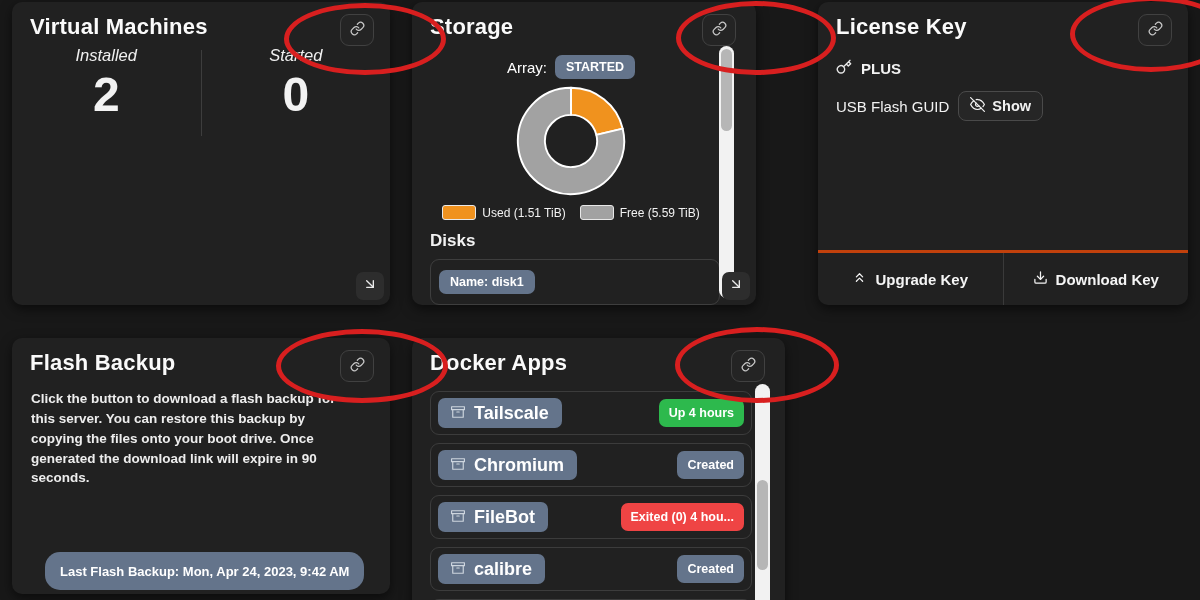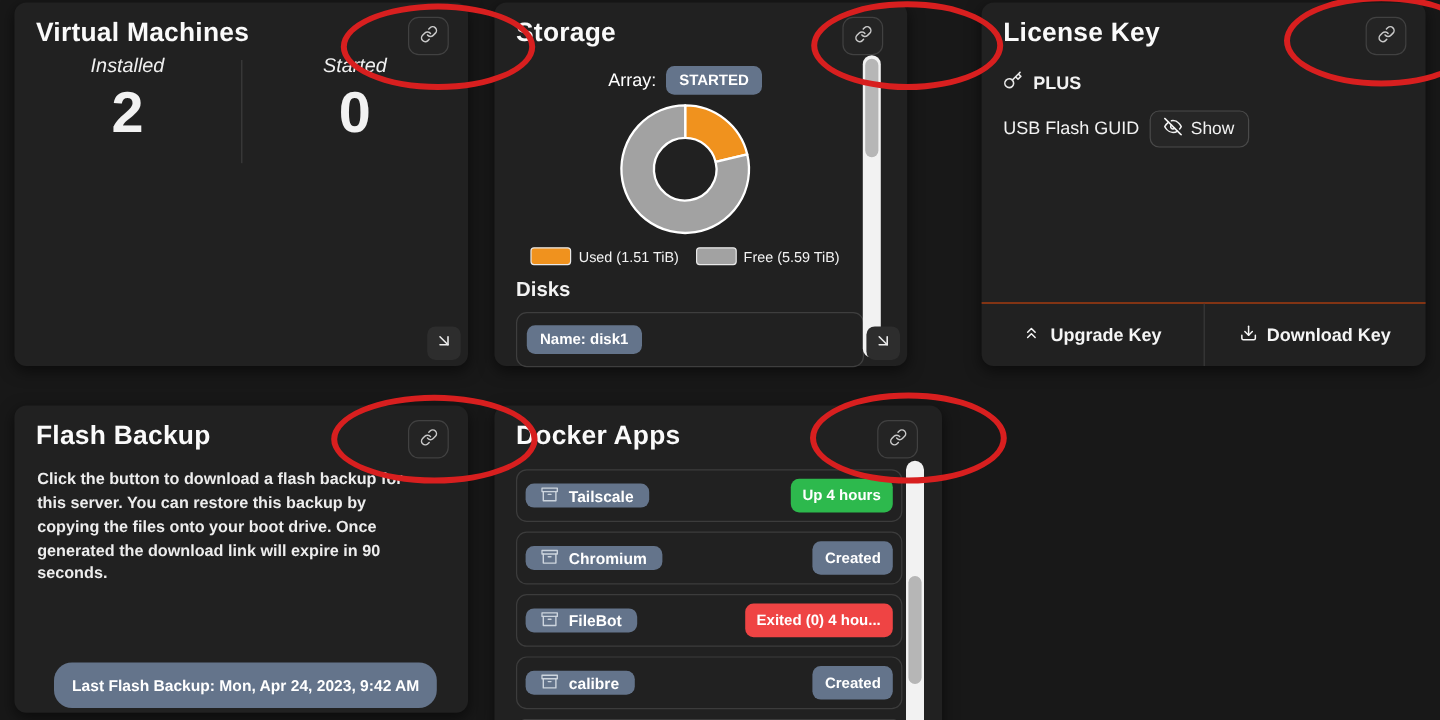--- a/index.html
+++ b/index.html
@@ -71,26 +71,26 @@
   }
 
   
   .lic-row{display:flex;align-items:center;gap:9px;padding:0 18px;}
   .lic-plus{margin-top:13px;font-size:15px;font-weight:600;}
   .lic-guid{margin-top:13px;font-size:15px;}
   .lic-plus svg{width:16px;height:16px;color:#e8e8e8;}
   .show-btn{
     display:flex;align-items:center;gap:7px;background:#262626;
     border:1px solid #4a4a4a;border-radius:8px;color:#f2f2f2;
-    font-size:14.5px;font-weight:400;padding:5px 11px;cursor:pointer;
+    font-size:14.5px;font-weight:700;padding:5px 11px;cursor:pointer;
   }
   .show-btn svg{width:15px;height:15px;}
   .lic-footer{
     position:absolute;left:0;right:0;bottom:0;height:52px;
-    border-top:1px solid #c2410c;display:flex;
+    border-top:3px solid #c2410c;display:flex;
   }
   .lic-footer-btn{
     flex:1;display:flex;align-items:center;justify-content:center;gap:8px;
     background:transparent;border:none;color:#f5f5f5;font-size:15px;font-weight:600;
     font-family:inherit;cursor:pointer;
   }
   .lic-footer-btn + .lic-footer-btn{border-left:1px solid #3a3a3a;}
   .lic-footer-btn svg{width:15px;height:15px;}
 
   
@@ -105,23 +105,23 @@
   }
 
   
   .docker-list{margin:9px 33px 0 18px;}
   .docker-row{
     height:42px;border:1px solid #3c3c3c;border-radius:9px;margin-bottom:8px;
     display:flex;align-items:center;justify-content:space-between;padding:0 7px;
   }
   .docker-row.partial{height:8px;border-bottom:none;border-radius:9px 9px 0 0;margin-bottom:0;}
   .app-pill{
-    background:#64748b;border:none;color:#fff;border-radius:7px;height:20px;
+    background:#64748b;border:none;color:#fff;border-radius:7px;height:30px;
     display:flex;align-items:center;gap:9px;padding:0 13px;
-    font-size:13px;font-weight:700;font-family:inherit;cursor:pointer;
+    font-size:18px;font-weight:700;font-family:inherit;cursor:pointer;
   }
   .app-pill svg{width:14px;height:14px;color:#cdd5de;}
   .status-badge{
     border-radius:7px;height:28px;display:flex;align-items:center;
     padding:0 10px;font-size:12.5px;font-weight:700;color:#fff;
   }
   .status-green{background:#2db94d;}
   .status-slate{background:#64748b;}
   .status-red{background:#ef4444;}
 

